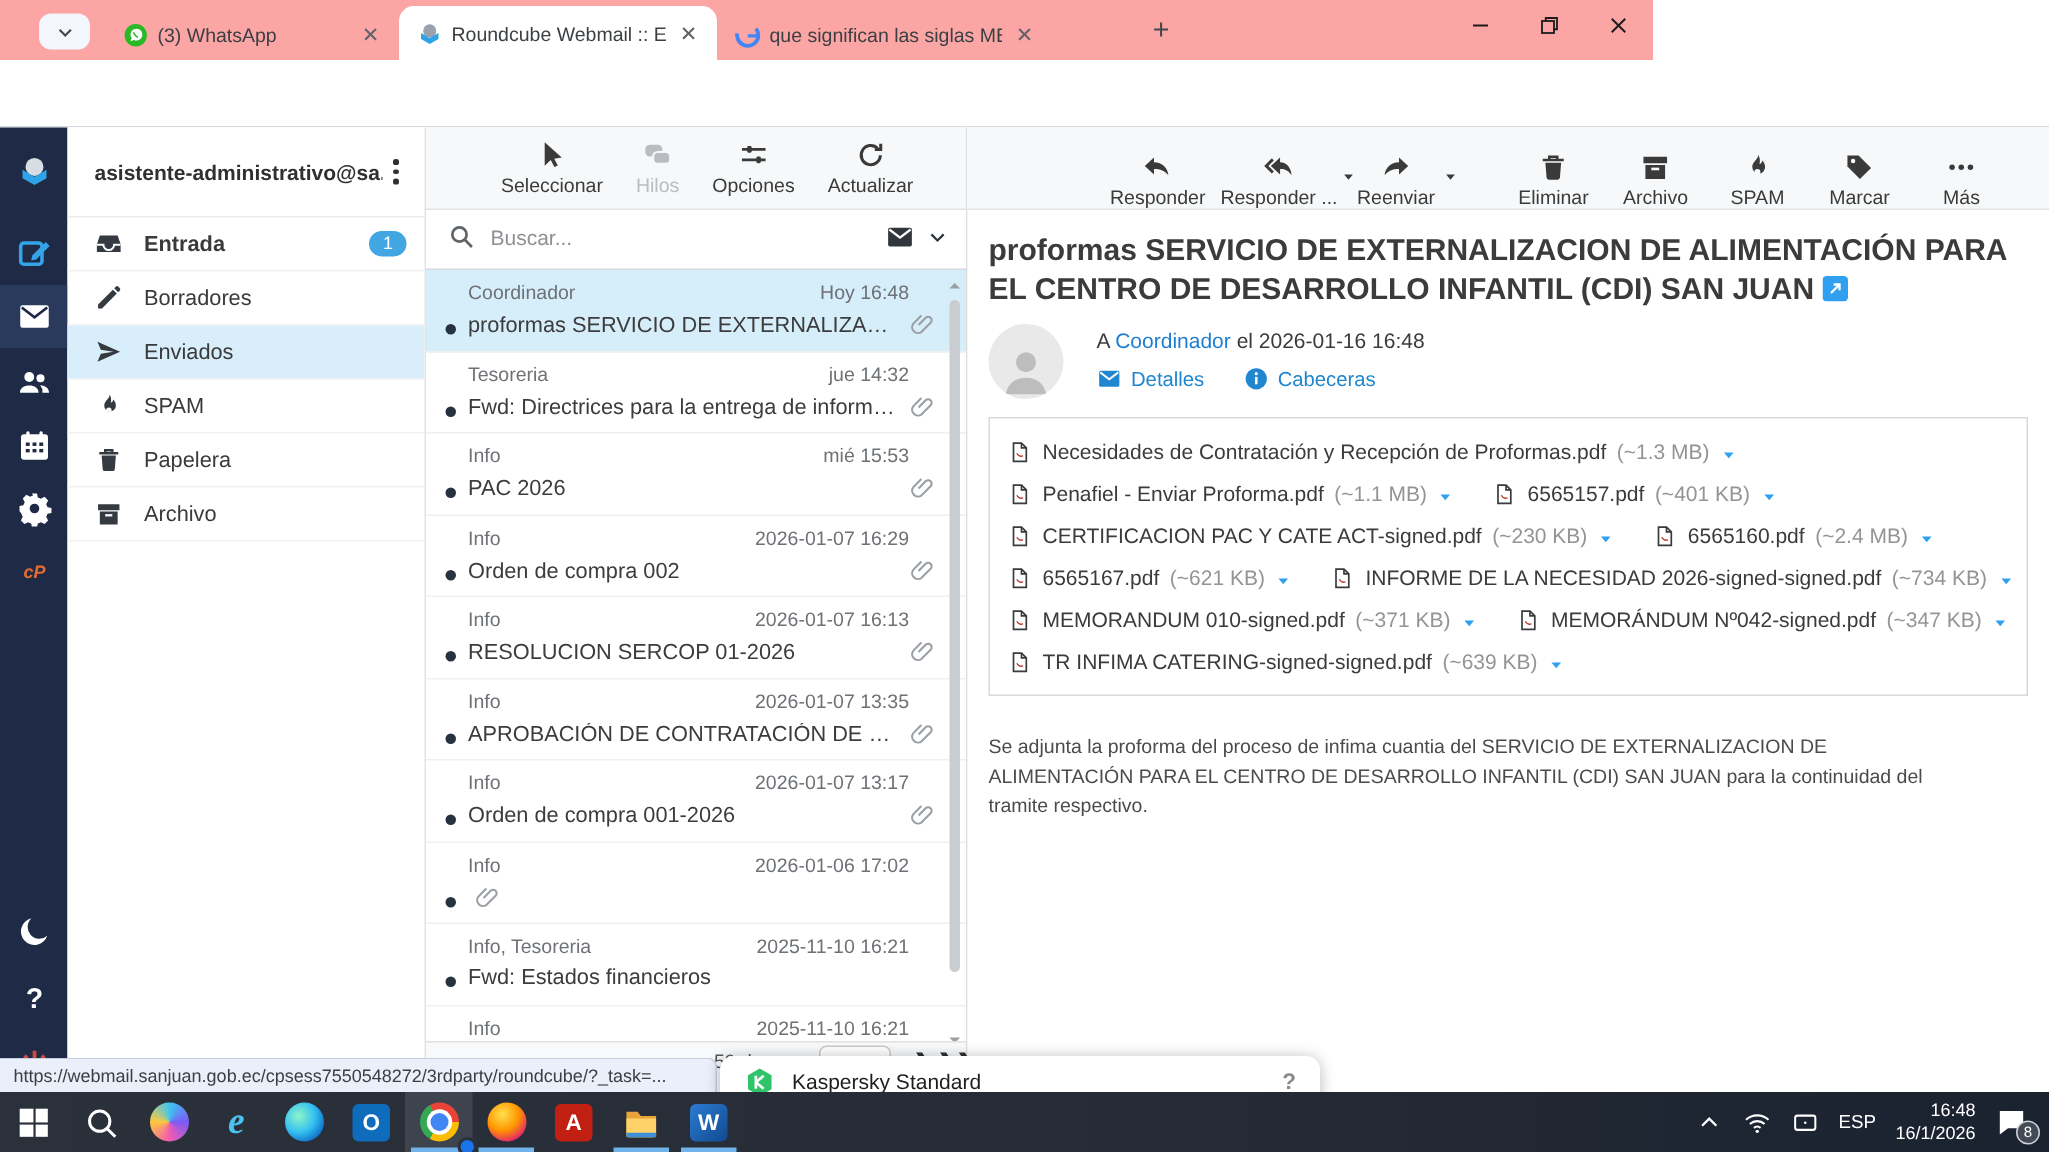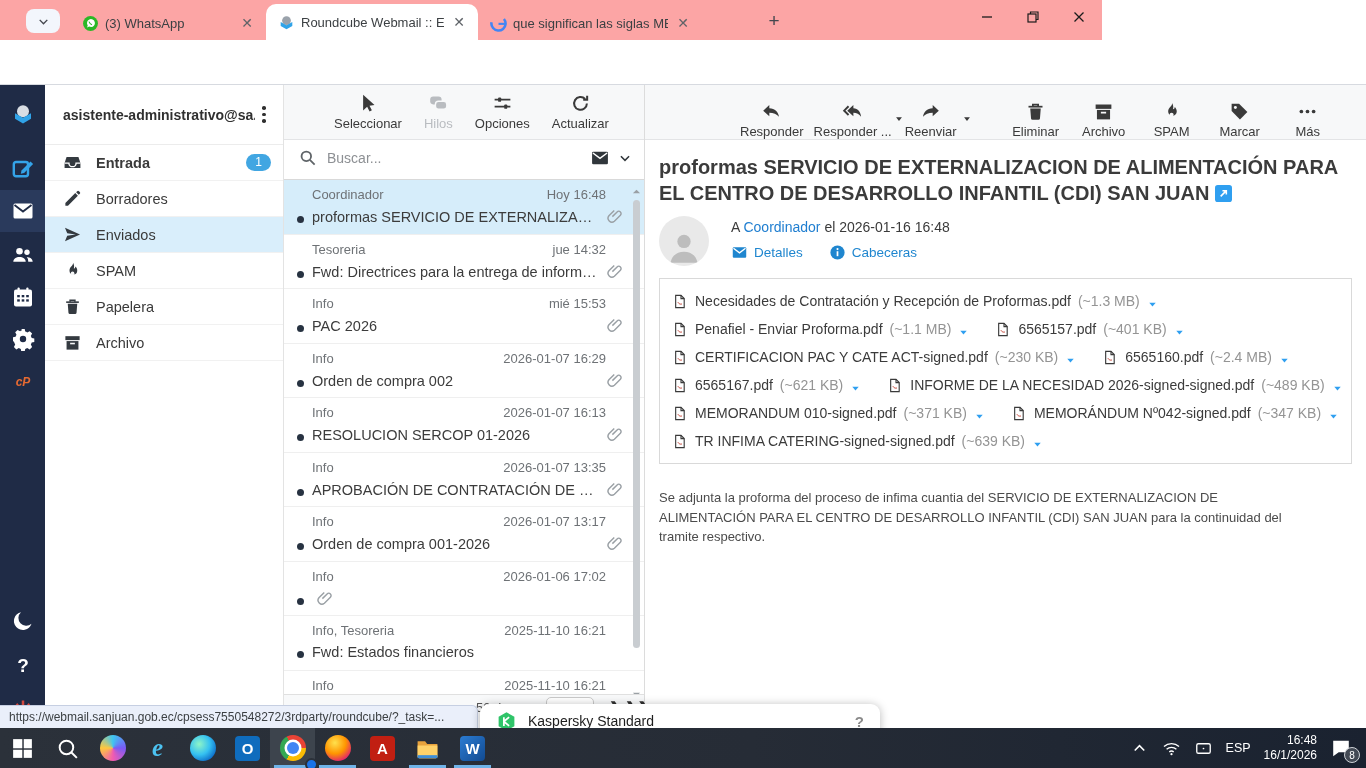--- a/index.html
+++ b/index.html
@@ -748,21 +748,21 @@
                   <path d="M5 8h14l-7 8.5z" fill="currentColor"></path>
                 </svg></span>
             </span>
             <span class="chip">
               <span class="pico"><svg viewBox="0 0 24 24" fill="none" stroke="currentColor" stroke-width="1.7">
                   <path d="M5.5 2.8h8l4.8 4.8V21.2H5.5z"></path>
                   <path d="M13.5 2.8v4.8h4.8"></path>
                   <path d="M8.8 13c1.7 3 4 3.4 6.2 2.7" stroke="#c0392b" stroke-width="1.3"></path>
                 </svg></span>
               <span class="aname">INFORME DE LA NECESIDAD 2026-signed-signed.pdf</span>
-              <span class="asize">(~489 KB)</span>
+              <span class="asize">(~734 KB)</span>
               <span class="acaret"><svg viewBox="0 0 24 24">
                   <path d="M5 8h14l-7 8.5z" fill="currentColor"></path>
                 </svg></span>
             </span>
           </div>
           <div class="attrow">
             <span class="chip">
               <span class="pico"><svg viewBox="0 0 24 24" fill="none" stroke="currentColor" stroke-width="1.7">
                   <path d="M5.5 2.8h8l4.8 4.8V21.2H5.5z"></path>
                   <path d="M13.5 2.8v4.8h4.8"></path>

